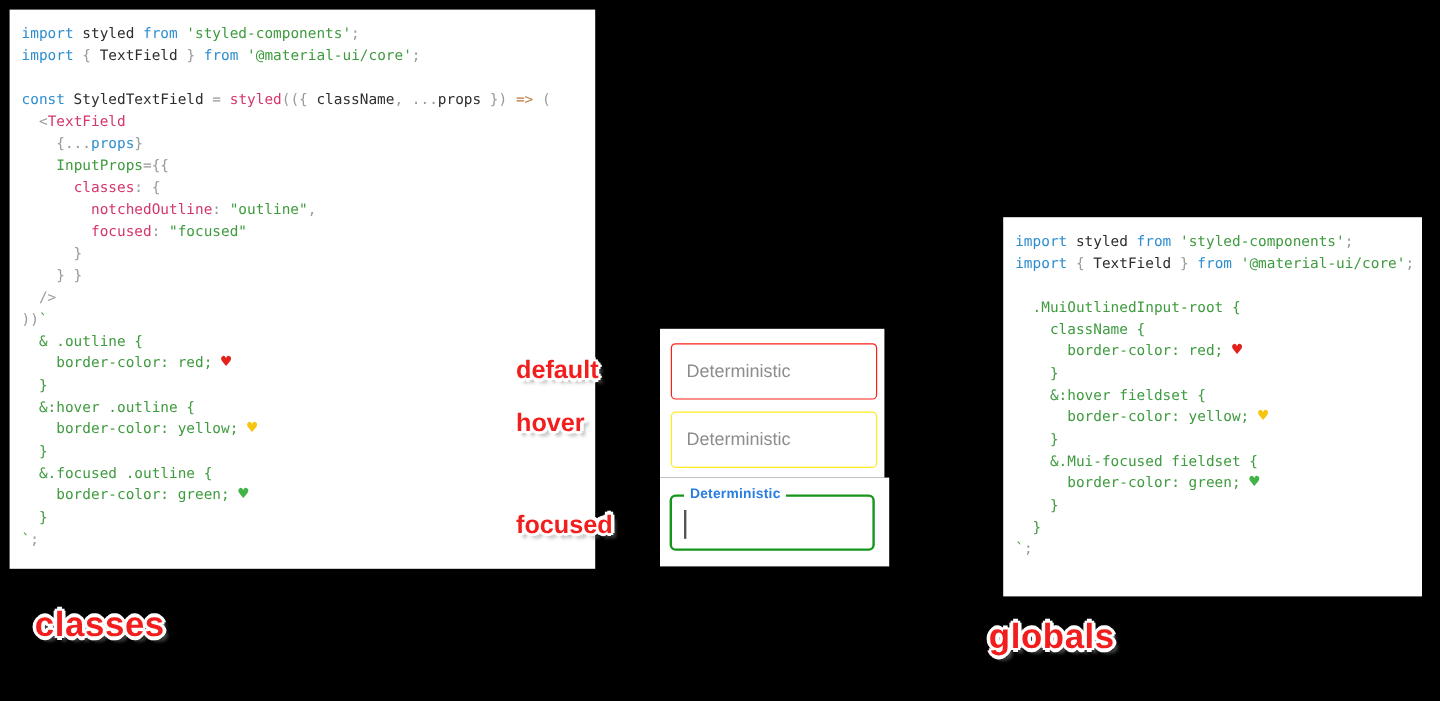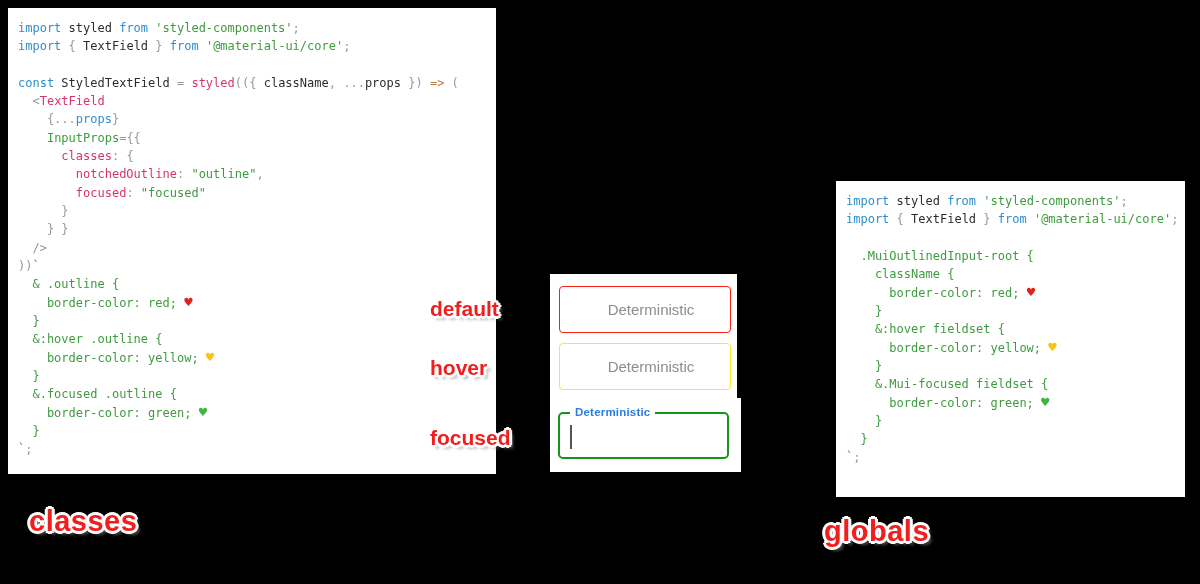--- a/index.html
+++ b/index.html
@@ -26,32 +26,32 @@
   
   .red-note{position:absolute;color:var(--note-color);font-weight:bold;text-align:left;
     text-shadow:
       -2px -2px 0 #fff, -2px 0 0 #fff, -2px 2px 0 #fff,
        0 -2px 0 #fff,  0 2px 0 #fff,
        2px -2px 0 #fff, 2px 0 0 #fff, 2px 2px 0 #fff,
       -3px 0 0 #fff, 3px 0 0 #fff, 0 -3px 0 #fff, 0 3px 0 #fff,
        4px 4px 3px rgba(130,130,130,0.6);}
   .state-label{left:430px;width:126px;font-size:21px;}
   #label-default{top:297px;}
-  #label-hover{top:356px;}
+  #label-hover{top:341px;}
   #label-focused{top:426px;}
   .caption{width:220px;font-size:29px;letter-spacing:0.5px;}
   .caption-classes{left:29px;top:505px;}
   .caption-globals{left:824px;top:515px;}
 
   
   .card{position:absolute;background:#fff;}
   .card-a{left:550px;top:274px;width:187px;height:124px;}
   .card-b{left:550px;top:398px;width:191px;height:74px;}
   .tf{position:absolute;background:#fff;border-radius:4px;box-sizing:border-box;
-      font-size:15px;color:#8d8d8d;text-align:center;}
+      font-size:15px;color:#8d8d8d;}
   .tf-default{left:9px;top:12px;width:172px;height:47px;border:1px solid #f00;}
   .tf-hover{left:9px;top:69px;width:172px;height:47px;border:1px solid #ff0;}
   .tf .ph{display:block;line-height:45px;padding-left:12px;}
   .tf-focused{left:8px;top:14px;width:171px;height:47px;border:2px solid #080;
               border-radius:5px;}
   .notch-label{position:absolute;top:-8px;left:10px;background:#fff;padding:0 5px;
                font-size:11.5px;font-weight:bold;letter-spacing:0.2px;}
   .caret{position:absolute;left:10px;top:11px;width:2px;height:24px;}
 </style>
 </head>

